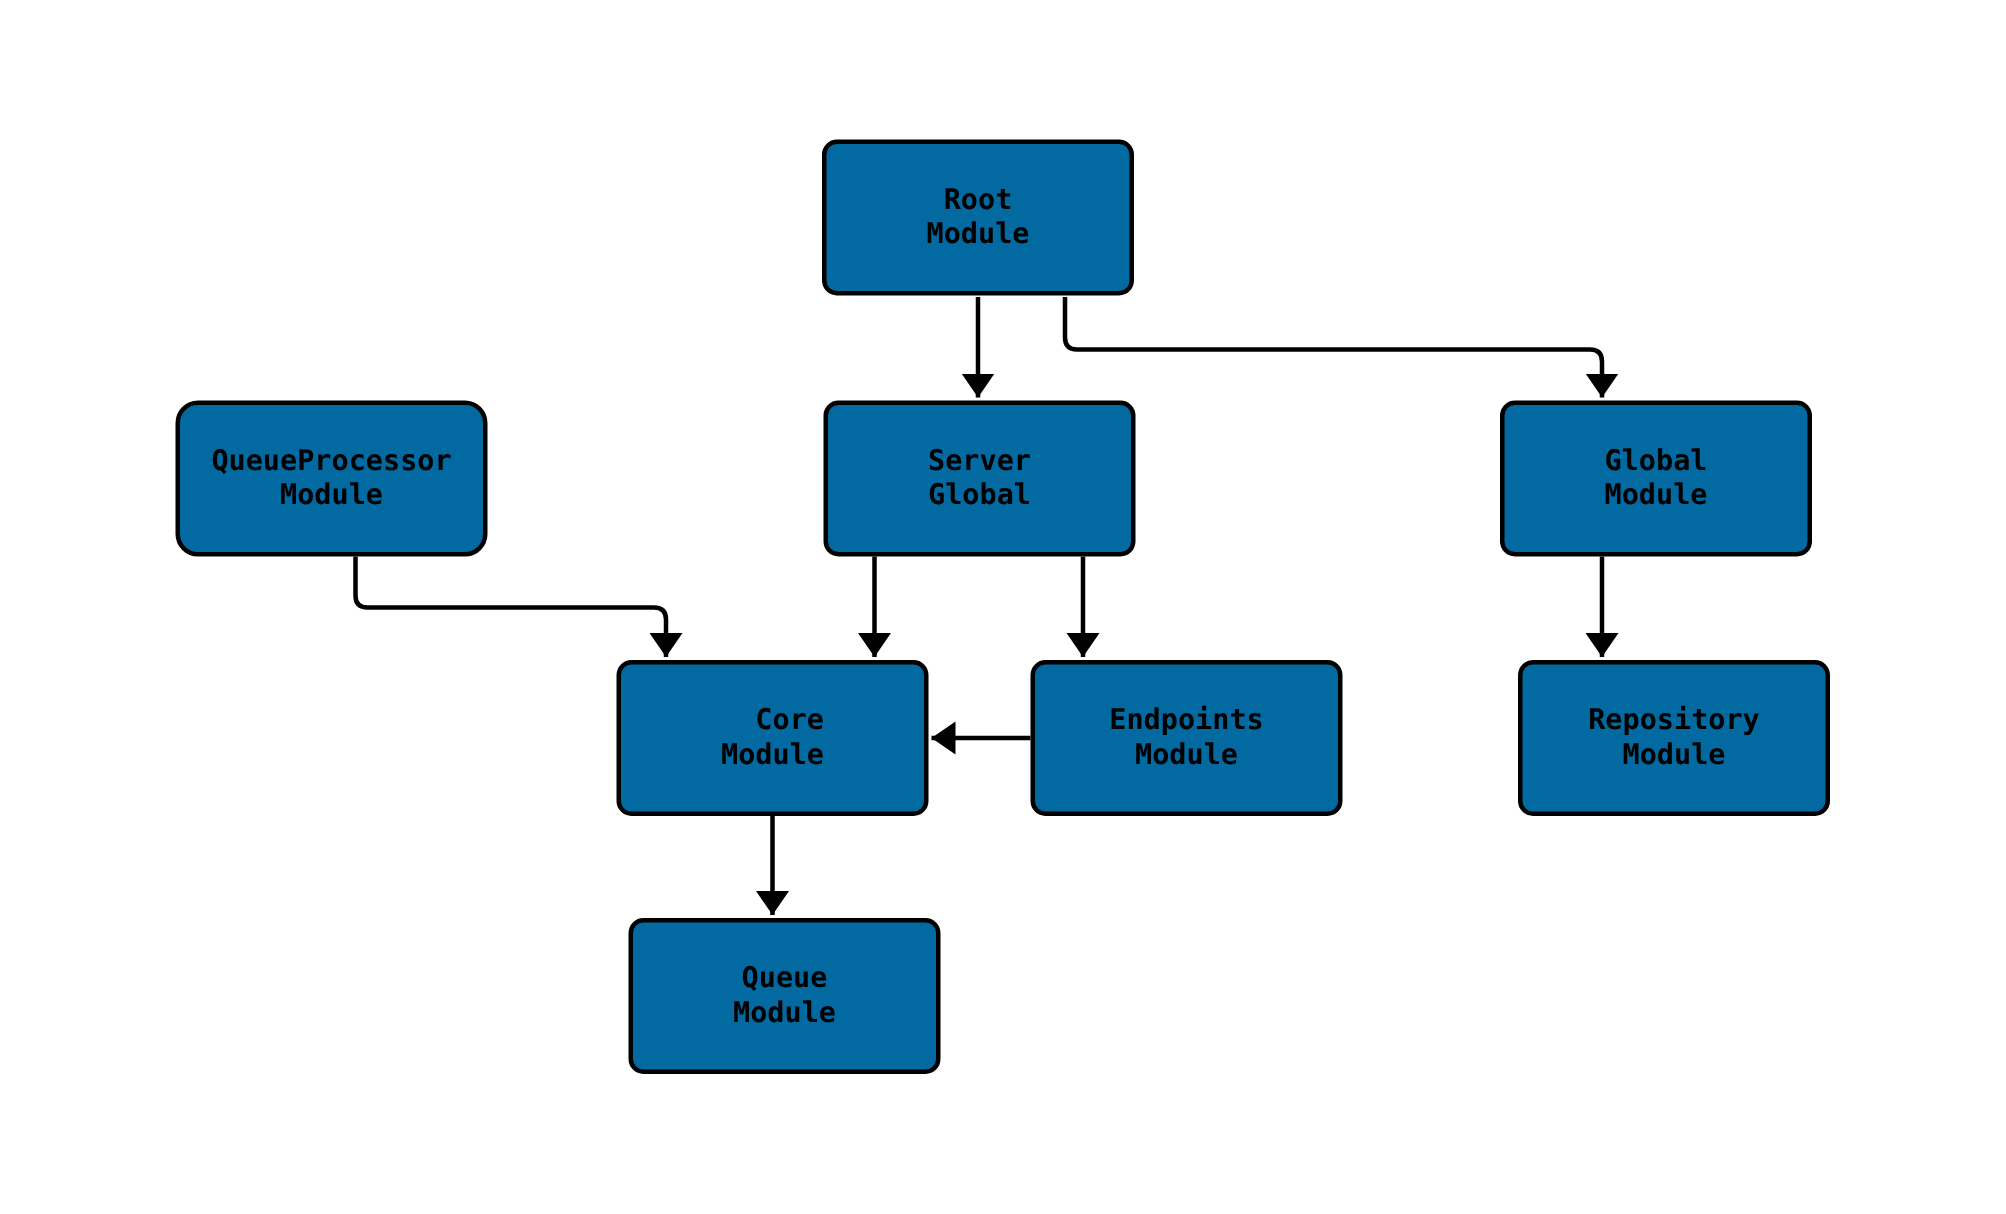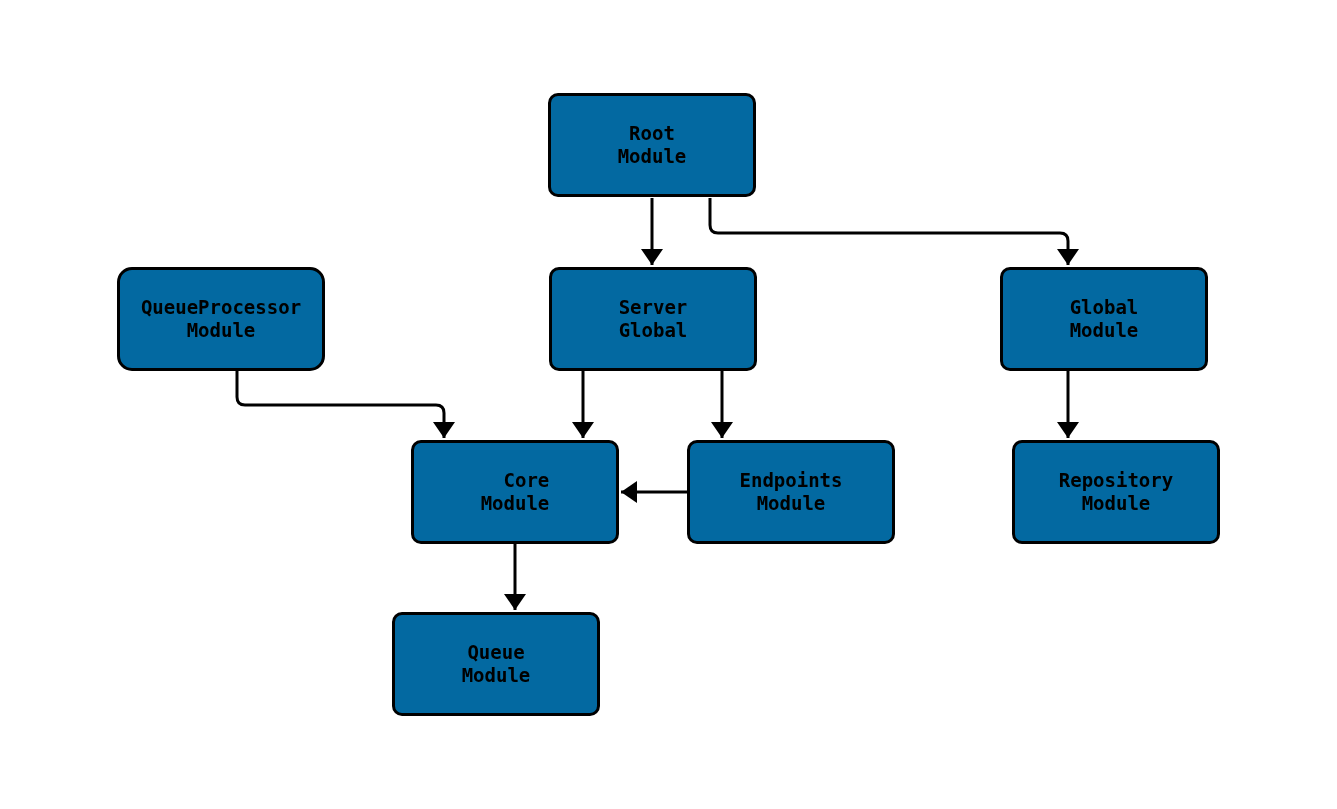--- a/index.html
+++ b/index.html
@@ -46,21 +46,21 @@
     white-space: pre-line;
   }
   
   #node-root            { left: 548px; top: 93px;  }
   #node-queueprocessor  { left: 117px; top: 267px; border-radius: 15px; }
   #node-server          { left: 549px; top: 267px; }
   #node-global          { left: 964px; top: 267px; margin-left: 36px; }
   #node-core            { left: 411px; top: 440px; text-align: right; }
   #node-endpoints       { left: 687px; top: 440px; }
   #node-repository      { left: 964px; top: 440px; margin-left: 48px; }
-  #node-queue           { left: 392px; top: 612px; }
+  #node-queue           { left: 419px; top: 612px; }
 </style>
 </head>
 <body>
 
 <div id="canvas">
 
   <svg id="edge-layer" viewBox="0 0 1337 809" xmlns="http://www.w3.org/2000/svg">
     <defs>
       <marker id="arrow" markerUnits="userSpaceOnUse" markerWidth="18" markerHeight="24" refX="16" refY="11" orient="auto">
         <path d="M0,0 L16,11 L0,22 Z" fill="#000000"></path>

